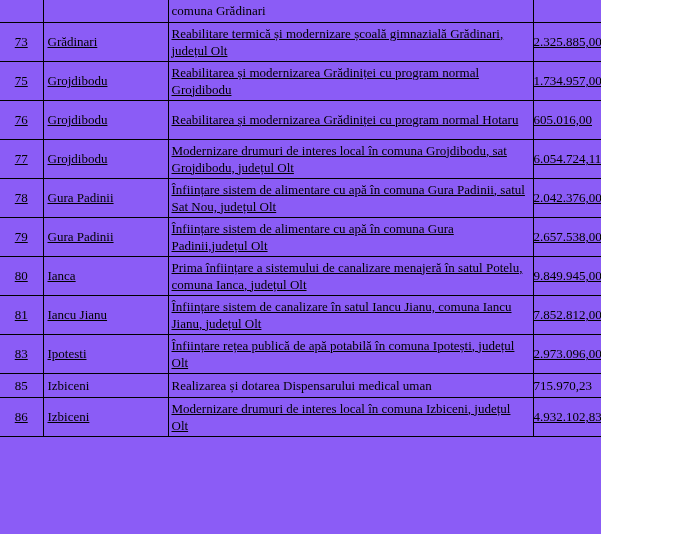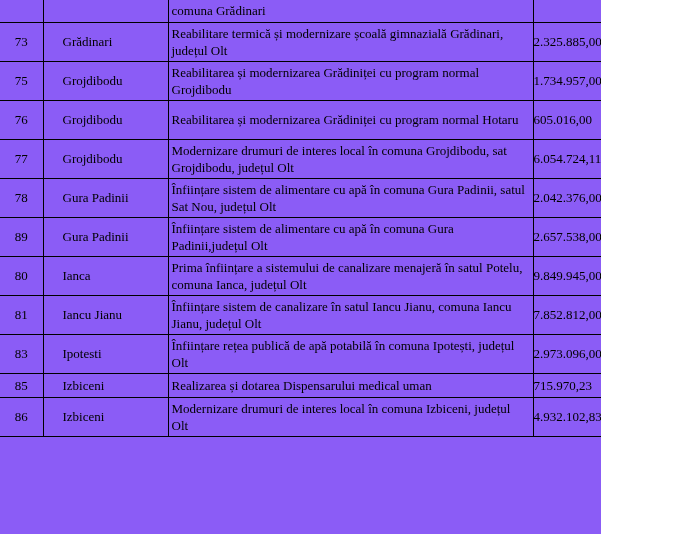--- a/index.html
+++ b/index.html
@@ -25,31 +25,31 @@
   col.c-margin  { width: 34px; }
 
   td {
     border: 1px solid #000000;
     padding: 0;
     vertical-align: middle;
     line-height: 17px;
     overflow: hidden;
   }
   tr.partial { height: 22px; }
-  tr.r2      { height: 39px; }
+  tr.r2      { height: 39px; text-decoration: underline; }
   tr.r1      { height: 24px; }
 
   
   tr.partial td { border-top: none; }
   
   td.num { border-left: none; }
   tr.partial td.num { border-bottom: 1px solid #000; }
 
   td.num     { text-align: center; }
-  td.commune { padding-left: 19px; }
+  td.commune { padding-left: 4px; }
   td.desc    { padding: 1px 3px; vertical-align: middle; }
   td.amount  { text-align: left; padding-right: 5px; }
 
   
   td.margin {
     border-top: none;
     border-right: none;
     border-bottom: 1px solid #d9d9d9;
     border-left: 1px solid #000000;
     background: #ffffff;
@@ -104,21 +104,21 @@
         <td class="margin"></td>
       </tr>
       <tr class="r2">
         <td class="num">78</td>
         <td class="commune">Gura Padinii</td>
         <td class="desc">Înființare sistem de alimentare cu apă în comuna Gura Padinii, satul Sat Nou, județul Olt</td>
         <td class="amount">2.042.376,00</td>
         <td class="margin"></td>
       </tr>
       <tr class="r2">
-        <td class="num">89</td>
+        <td class="num">79</td>
         <td class="commune">Gura Padinii</td>
         <td class="desc">Înființare sistem de alimentare cu apă în comuna Gura Padinii,județul Olt</td>
         <td class="amount">2.657.538,00</td>
         <td class="margin"></td>
       </tr>
       <tr class="r2">
         <td class="num">80</td>
         <td class="commune">Ianca</td>
         <td class="desc">Prima înființare a sistemului de canalizare menajeră în satul Potelu, comuna Ianca, județul Olt</td>
         <td class="amount">9.849.945,00</td>

